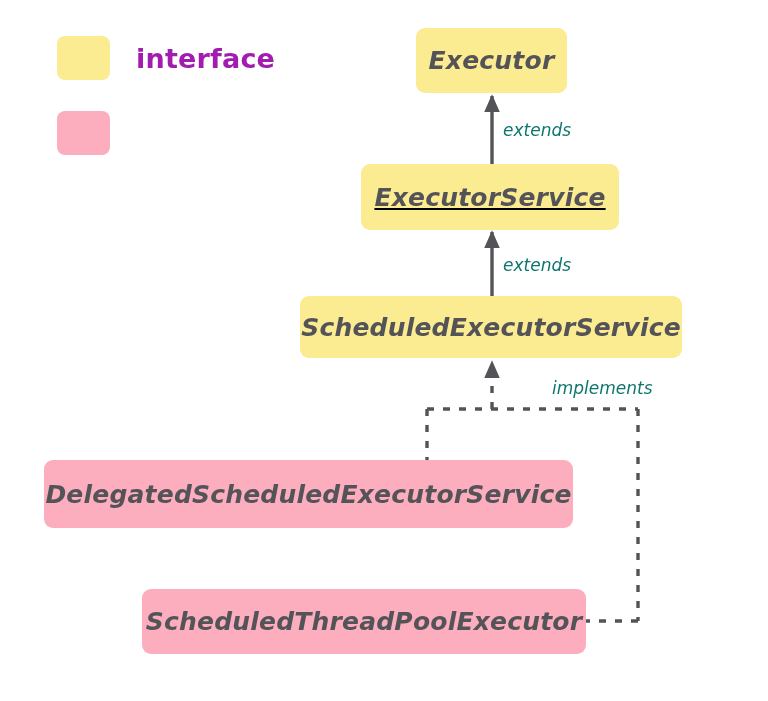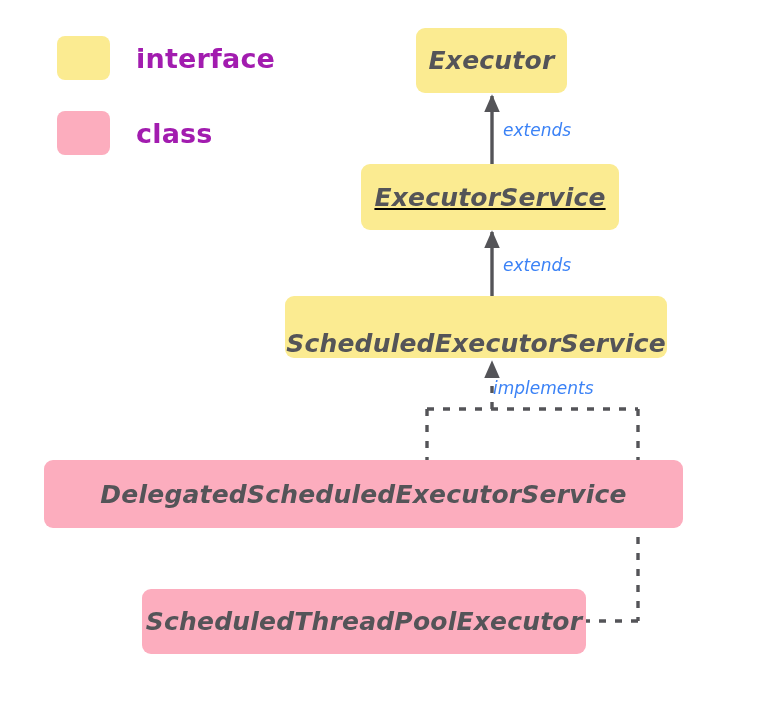--- a/index.html
+++ b/index.html
@@ -68,63 +68,62 @@
     letter-spacing: 0.2px;
     font-family: "DejaVu Sans", sans-serif;
   }
   .node.interface { background: #fbeb91; }
   .node.klass     { background: #fcadbe; }
 
   #node-executor                  { left: 416px; top: 28px;  width: 151px; height: 65px; }
   #node-executor .node-label                 { font-size: 25px; }
   #node-executorservice           { left: 361px; top: 164px; width: 258px; height: 66px; text-decoration: underline; }
   #node-executorservice .node-label          { font-size: 25px; }
-  #node-scheduledexecutorservice  { left: 285px; top: 296px; width: 382px; height: 62px; align-items: flex-end; }
+  #node-scheduledexecutorservice  { left: 300px; top: 296px; width: 382px; height: 62px; }
   #node-scheduledexecutorservice .node-label { font-size: 25px; }
-  #node-delegated                 { left: 44px;  top: 460px; width: 639px; height: 68px; }
+  #node-delegated                 { left: 44px;  top: 460px; width: 529px; height: 68px; }
   #node-delegated .node-label                { font-size: 25px; }
   #node-stpe                      { left: 142px; top: 589px; width: 444px; height: 65px; }
   #node-stpe .node-label                     { font-size: 25px; }
 
   
   #edges {
     position: absolute;
     left: 0;
     top: 0;
     width: 768px;
     height: 701px;
     pointer-events: none;
   }
 
   
   .edge-label {
     position: absolute;
     font-style: italic;
     font-size: 17px;
-    color: #3b82f6;
+    color: #0f766e;
     white-space: nowrap;
     font-family: "DejaVu Sans", sans-serif;
   }
   #label-extends-1    { left: 503px; top: 120px; }
   #label-extends-2    { left: 503px; top: 255px; }
-  #label-implements   { left: 493px; top: 378px; }
+  #label-implements   { left: 552px; top: 378px; }
 </style>
 </head>
 <body>
 
 <div id="diagram-root">
 
   <div id="legend">
     <div class="legend-row">
       <div class="legend-swatch interface"></div>
       <div class="legend-label">interface</div>
     </div>
     <div class="legend-row">
       <div class="legend-swatch klass"></div>
-      <div class="legend-label">class</div>
     </div>
   </div>
 
   <svg id="edges" viewBox="0 0 768 701" width="768" height="701" xmlns="http://www.w3.org/2000/svg">
     <defs>
       <marker id="arrowFilled" viewBox="0 0 10 10" refX="9" refY="5" markerWidth="5.2" markerHeight="5.2" orient="auto-start-reverse">
         <path d="M 0 0.6 L 10 5 L 0 9.4 z" fill="#545458"></path>
       </marker>
     </defs>
 

